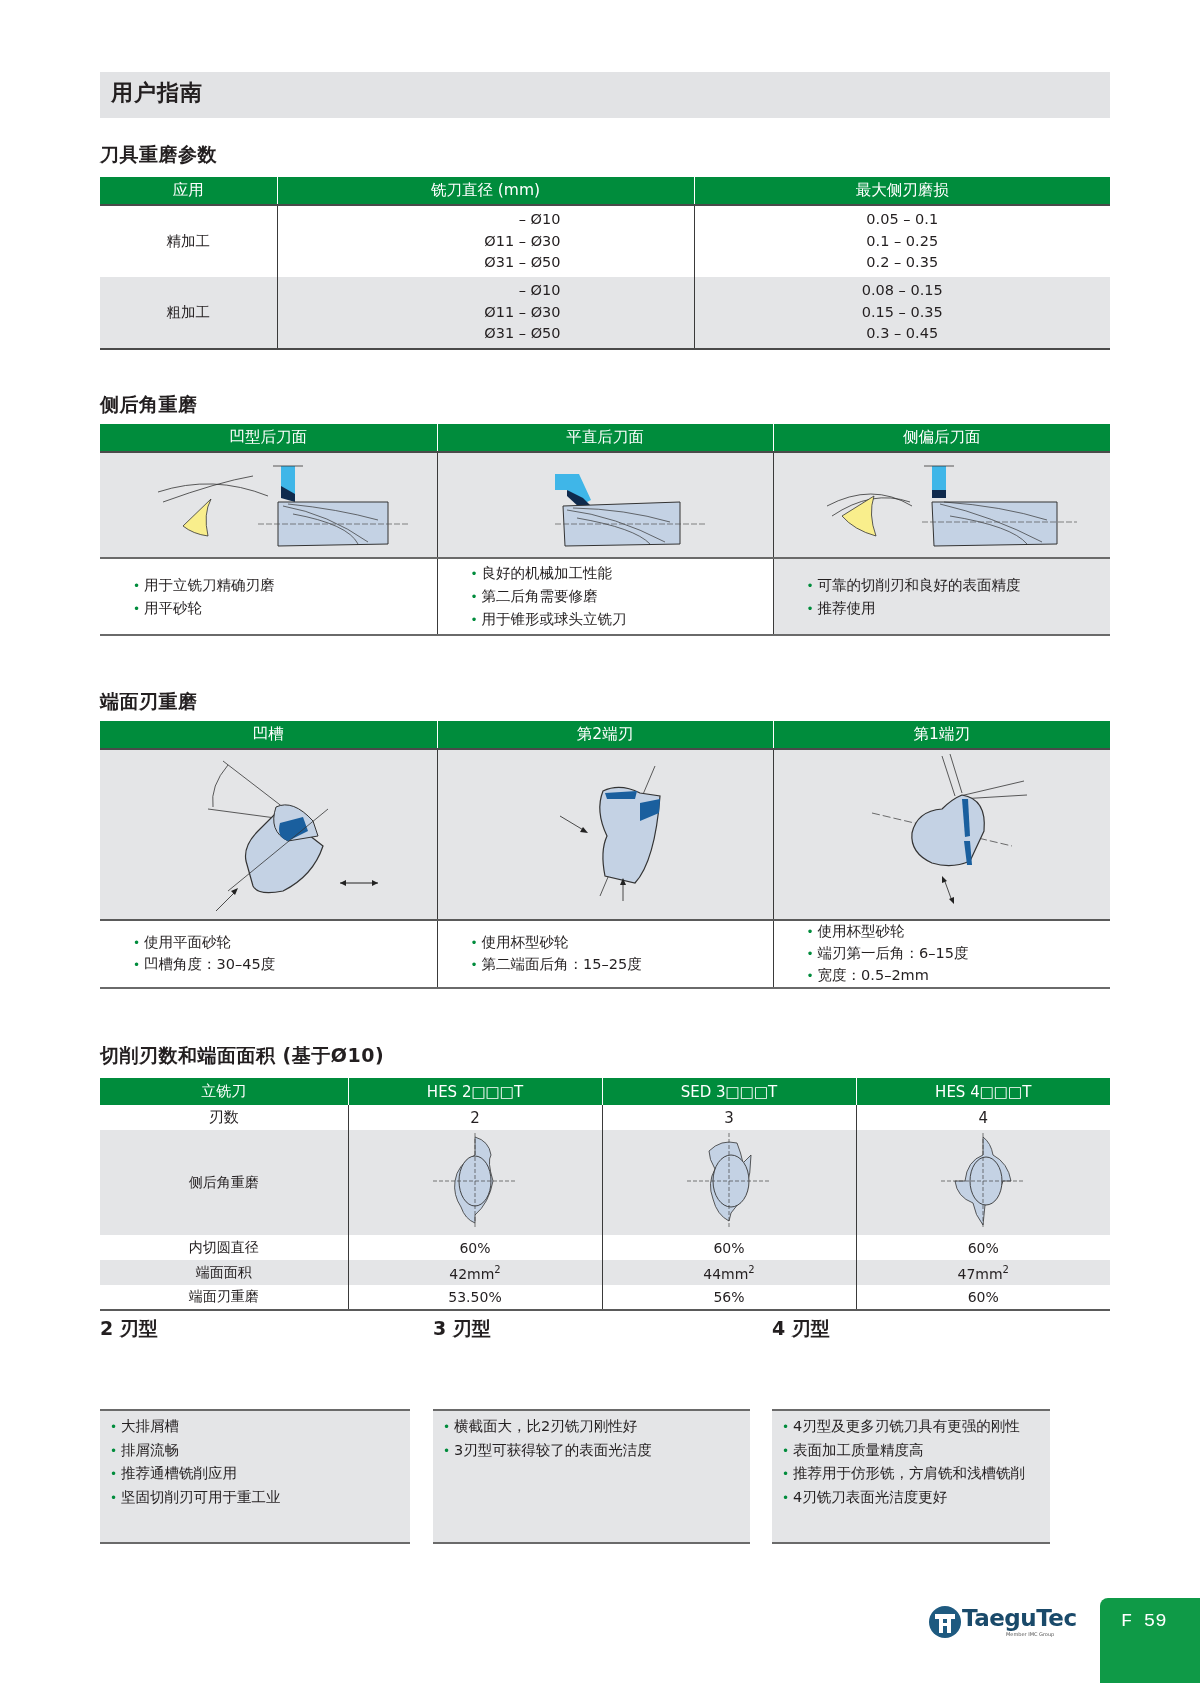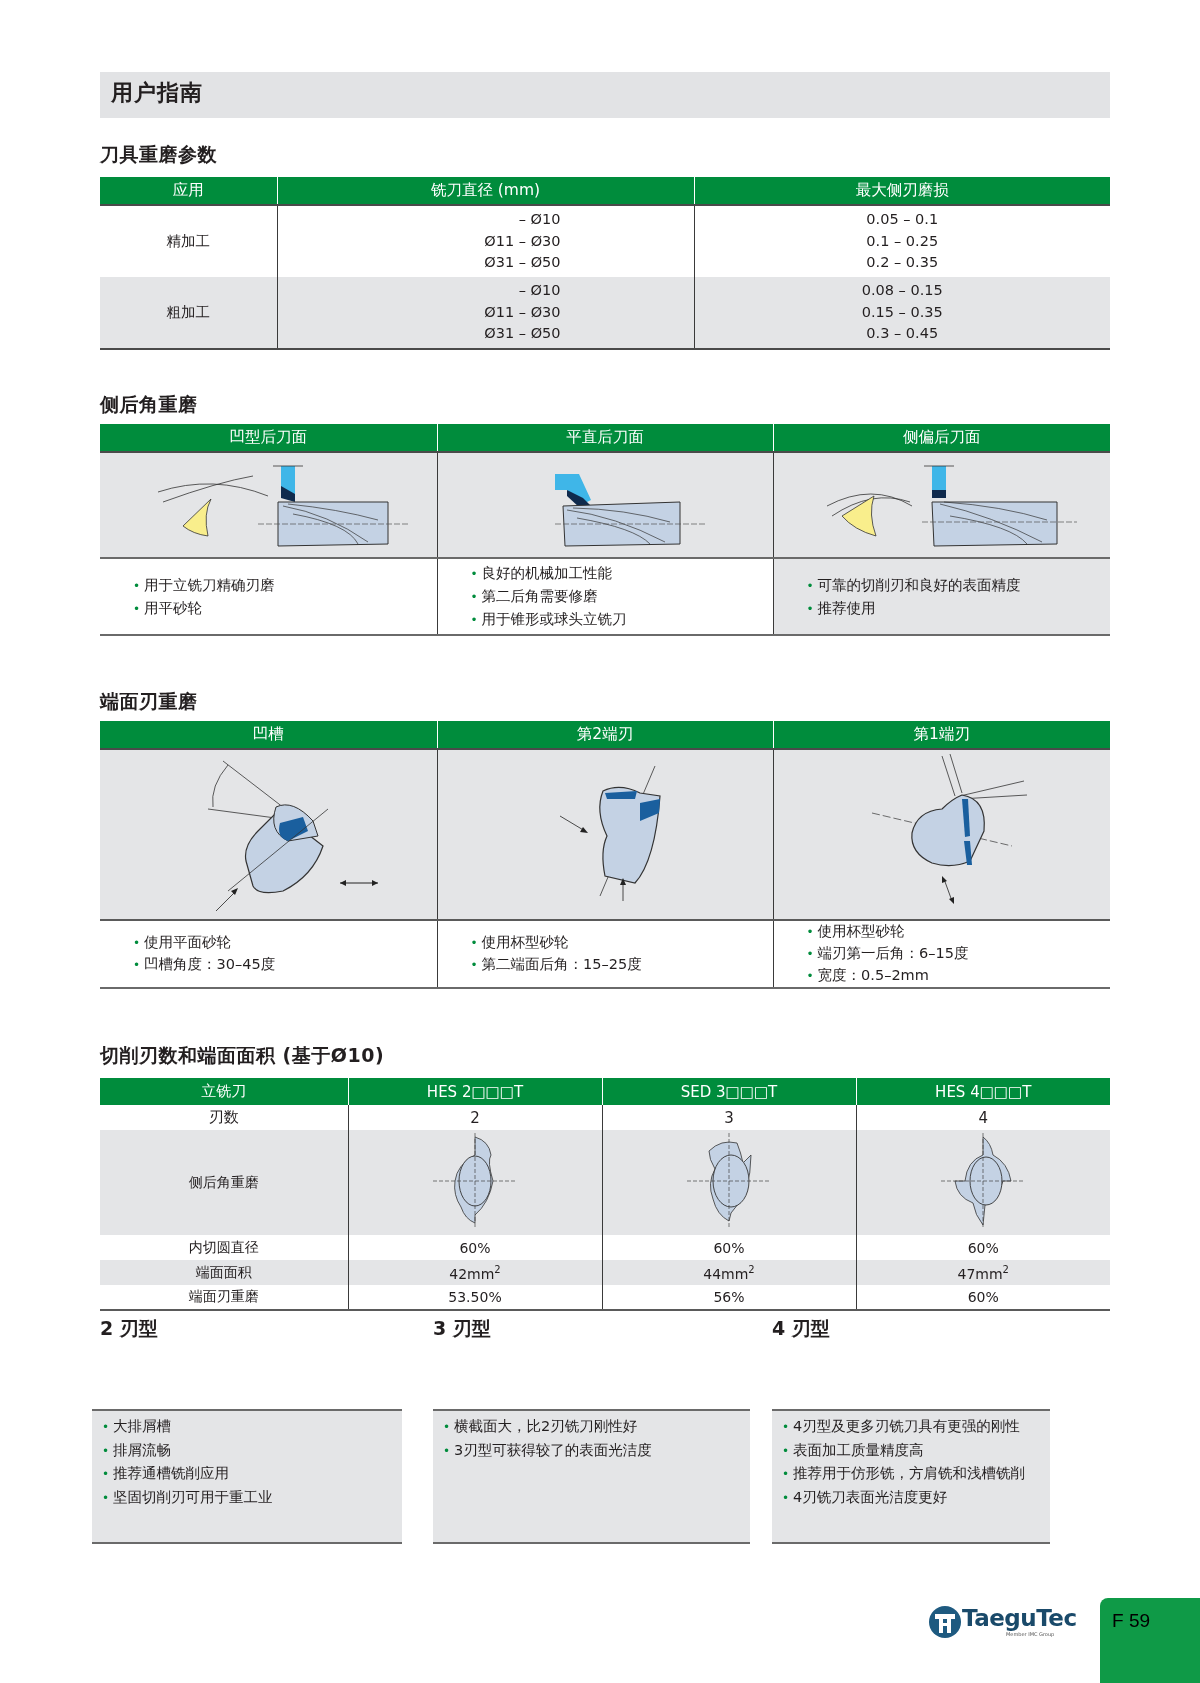--- a/index.html
+++ b/index.html
@@ -54,21 +54,21 @@
   sup { font-size: 10px; }
 
   
   .fbox-title { position: absolute; top: 1316px; font-size: 19px; font-weight: bold; }
   .fbox { position: absolute; top: 1409px; height: 135px; background: #e4e5e7; border-top: 2px solid #6a6a6a; border-bottom: 2px solid #6a6a6a; padding: 4px 0 0 10px; font-size: 14.5px; line-height: 22.5px; }
 
   .logo { position: absolute; left: 928px; top: 1603px; width: 150px; height: 38px; }
   .logo-text { position: absolute; left: 34px; top: 2px; font-size: 23px; color: #1a4a6a; font-weight: bold; letter-spacing: -0.5px; }
   .logo-sub { position: absolute; left: 78px; top: 28px; font-size: 5px; color: #555; }
   .page-tab { position: absolute; left: 1100px; top: 1598px; width: 100px; height: 85px; background: #0f9a47; border-top-left-radius: 8px; }
-  .page-tab span { position: absolute; left: 12px; top: 12px; color: #000000; font-size: 19px; font-family: Liberation Sans, sans-serif; }
+  .page-tab span { position: absolute; left: 21px; top: 12px; color: #ffffff; font-size: 19px; font-family: Liberation Mono, monospace; }
 </style>
 </head>
 <body>
 
 <div class="page-banner">
   <span>用户指南</span>
 </div>
 
 <div class="section-title" style="top:142px">刀具重磨参数</div>
 <table id="t1">
@@ -325,21 +325,21 @@
     <tr class="white">
       <td>端面刃重磨</td>
       <td>53.50%</td>
       <td>56%</td>
       <td>60%</td>
     </tr>
   </tbody>
 </table>
 
 <div class="fbox-title" style="left:100px">2 刃型</div>
-<div class="fbox" style="left:92px;width:310px">
+<div class="fbox" style="left:100px;width:310px">
   <span class="li"><span class="bullet">•</span><span>大排屑槽</span></span>
   <span class="li"><span class="bullet">•</span><span>排屑流畅</span></span>
   <span class="li"><span class="bullet">•</span><span>推荐通槽铣削应用</span></span>
   <span class="li"><span class="bullet">•</span><span>坚固切削刃可用于重工业</span></span>
 </div>
 
 <div class="fbox-title" style="left:433px">3 刃型</div>
 <div class="fbox" style="left:433px;width:317px">
   <span class="li"><span class="bullet">•</span><span>横截面大，比2刃铣刀刚性好</span></span>
   <span class="li"><span class="bullet">•</span><span>3刃型可获得较了的表面光洁度</span></span>

